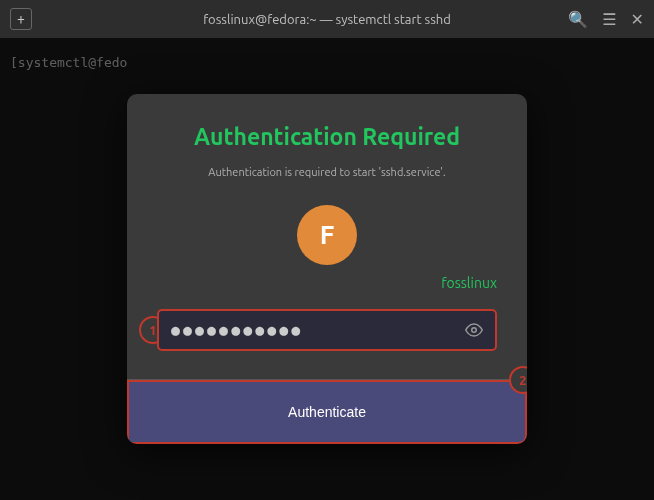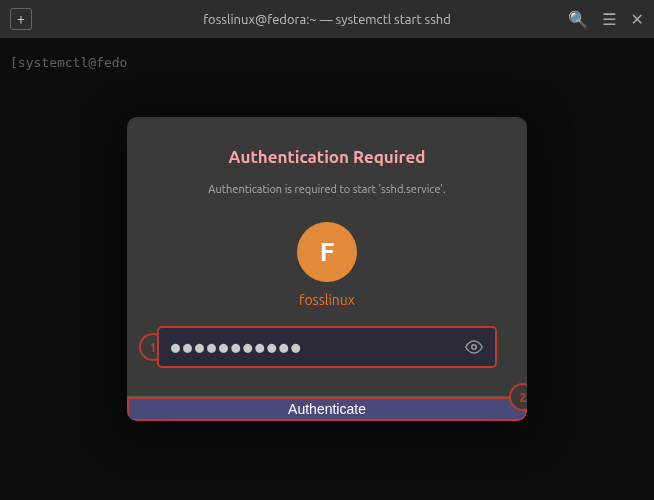--- a/index.html
+++ b/index.html
@@ -108,22 +108,22 @@
       overflow: hidden;
       box-shadow: 0 8px 40px rgba(0,0,0,0.7);
     }
 
     .dialog-body {
       padding: 30px 30px 24px;
       text-align: center;
     }
 
     .dialog-title {
-      color: #fca5a5;
-      font-size: 17px;
+      color: #22c55e;
+      font-size: 23px;
       font-weight: 600;
       margin-bottom: 16px;
     }
 
     .dialog-subtitle {
       color: #b0b0b0;
       font-size: 11px;
       margin-bottom: 24px;
       line-height: 1.4;
     }
@@ -137,23 +137,24 @@
       display: flex;
       align-items: center;
       justify-content: center;
       font-size: 26px;
       font-weight: bold;
       color: white;
       margin: 0 auto 10px;
     }
 
     .username {
-      color: #f97316;
+      color: #22c55e;
       font-size: 14px;
       margin-bottom: 18px;
+      text-align: right;
     }
 
     
     .input-wrapper {
       position: relative;
       margin-bottom: 4px;
       border: 2px solid #c0392b;
       border-radius: 5px;
       background: #2a2a3a;
       display: flex;
@@ -221,21 +222,21 @@
     .btn-authenticate-wrapper {
       flex: 1;
       position: relative;
       display: flex;
       align-items: center;
       justify-content: center;
     }
 
     .btn-authenticate {
       width: 100%;
-      padding: 2px;
+      padding: 22px;
       background: #4a4a7a;
       border: 2px solid #c0392b;
       border-radius: 0 0 8px 0;
       color: #ffffff;
       font-size: 14px;
       font-weight: 500;
       cursor: pointer;
       text-align: center;
     }
 

